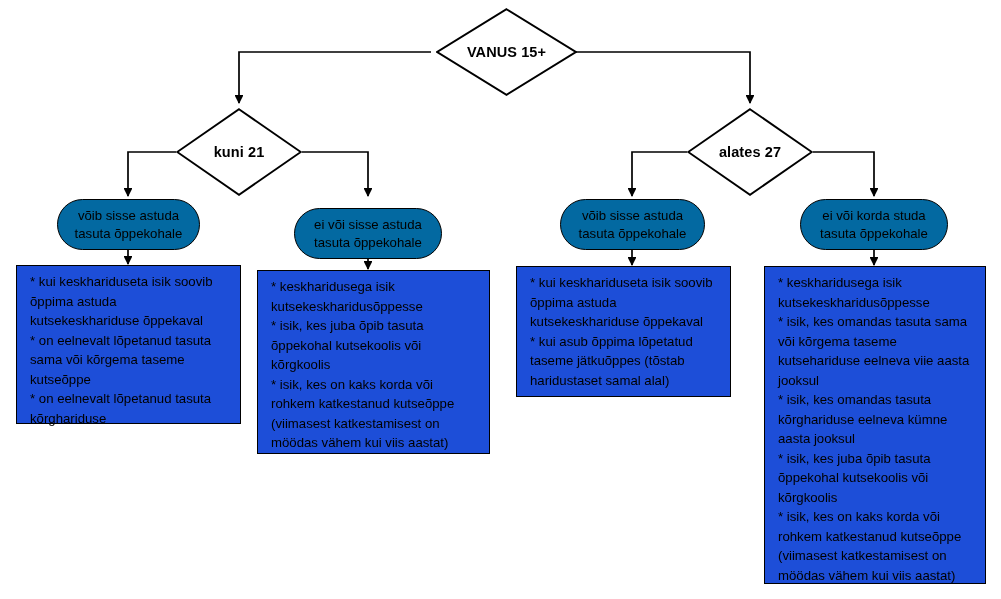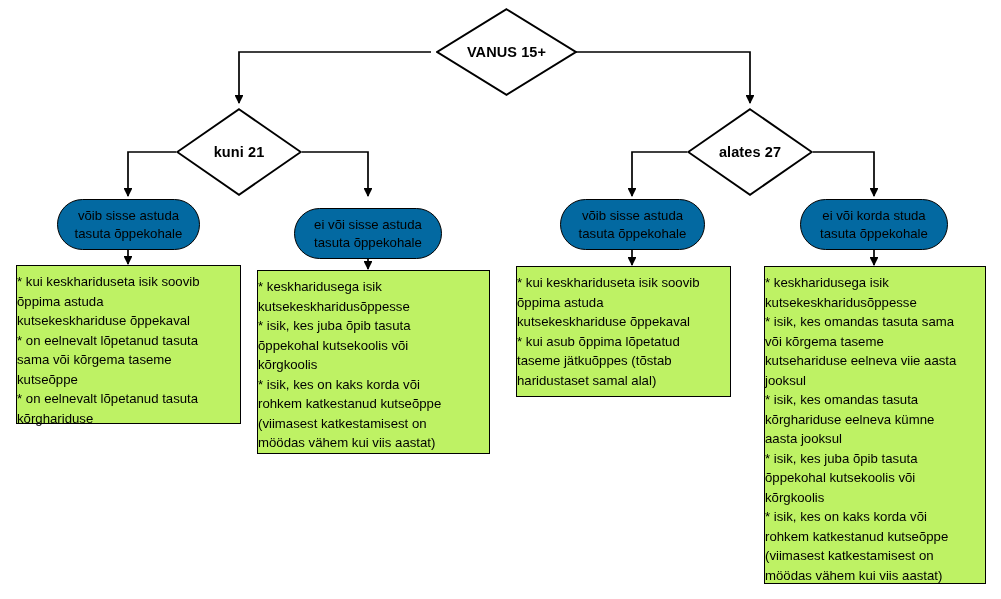--- a/index.html
+++ b/index.html
@@ -63,24 +63,24 @@
     justify-content: center;
     text-align: center;
     font-size: 13.2px;
     line-height: 1.35;
     padding: 2px 6px;
   }
 
   
   .listbox {
     border: 1.3px solid #000000;
-    background: #bef264;
+    background: #1d4ed8;
     font-size: 13.2px;
     line-height: 1.48;
-    padding: 6px 7px 5px 0;
+    padding: 6px 7px 5px 13px;
     white-space: pre-line;
     text-align: left;
   }
 </style>
 </head>
 <body>
 
 <div id="canvas">
 
   <svg id="edges" viewBox="0 0 1001 599" width="1001" height="599">

